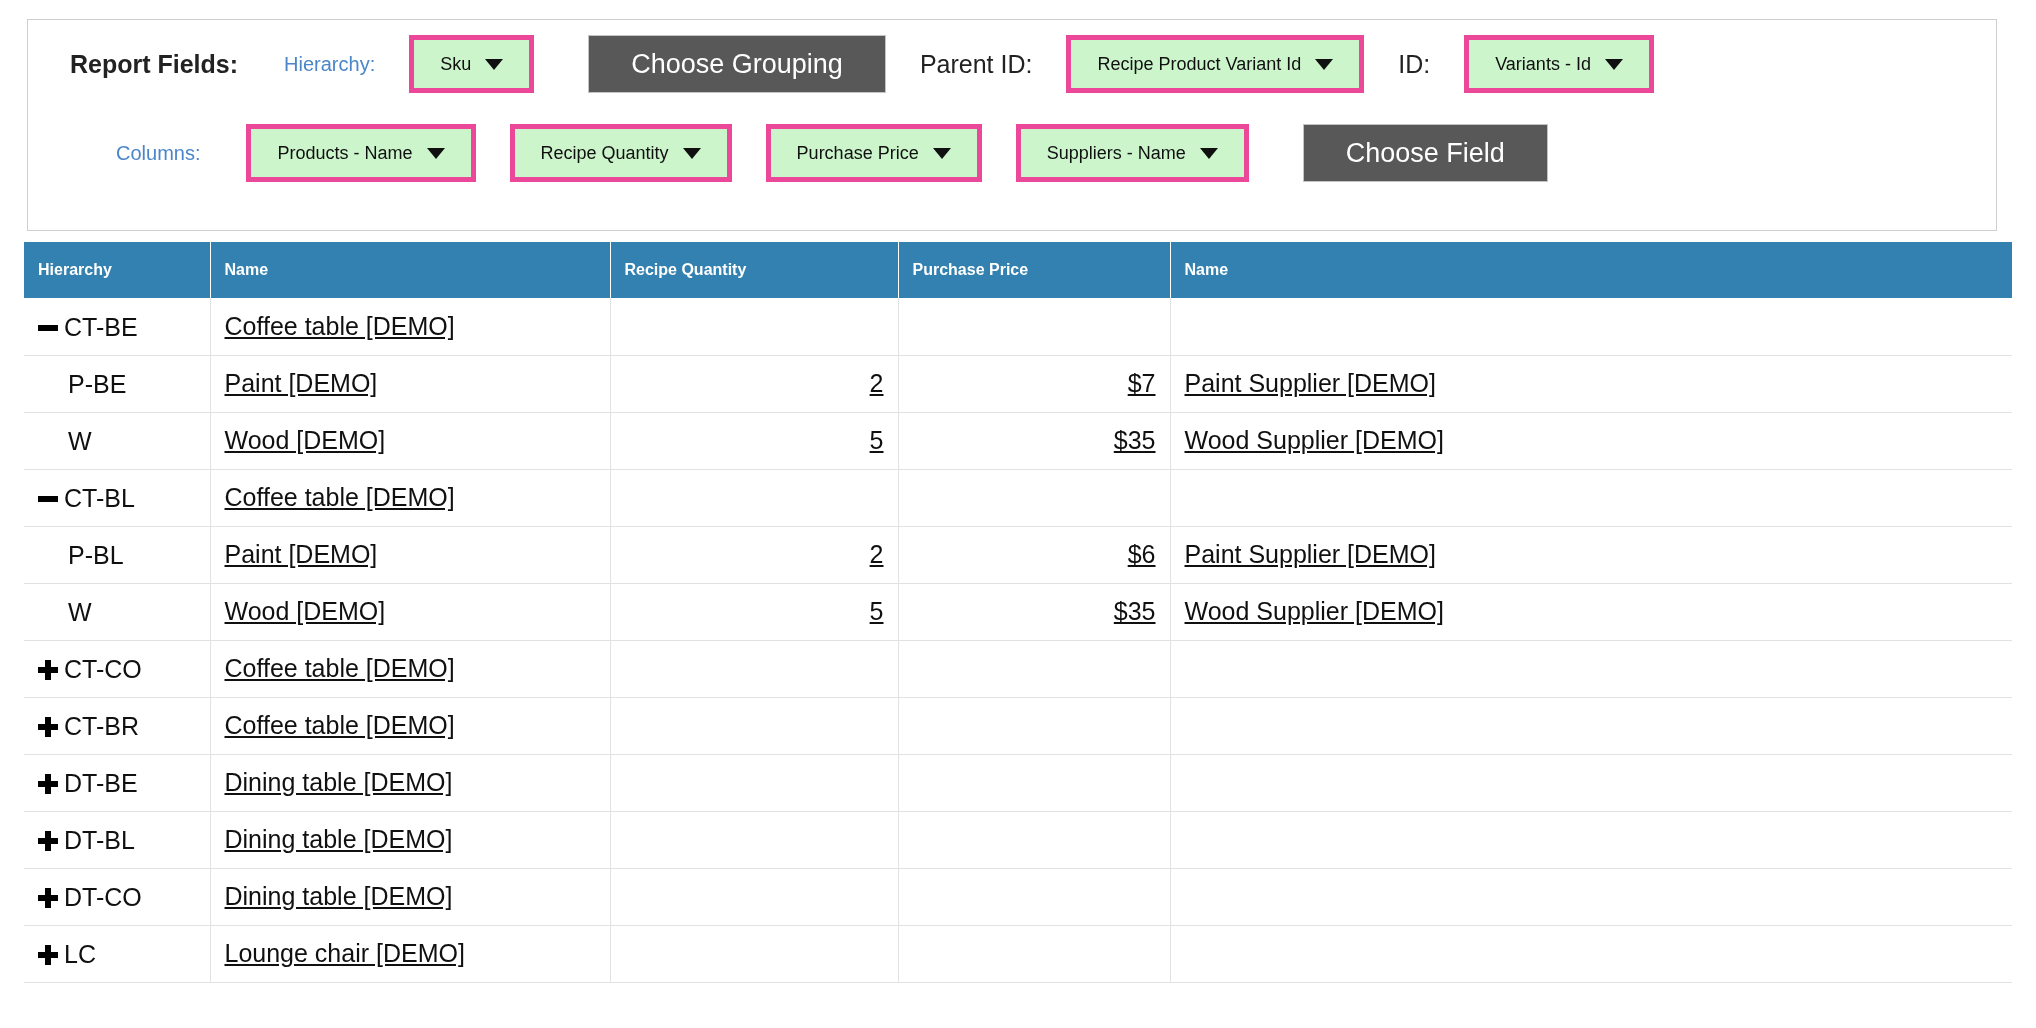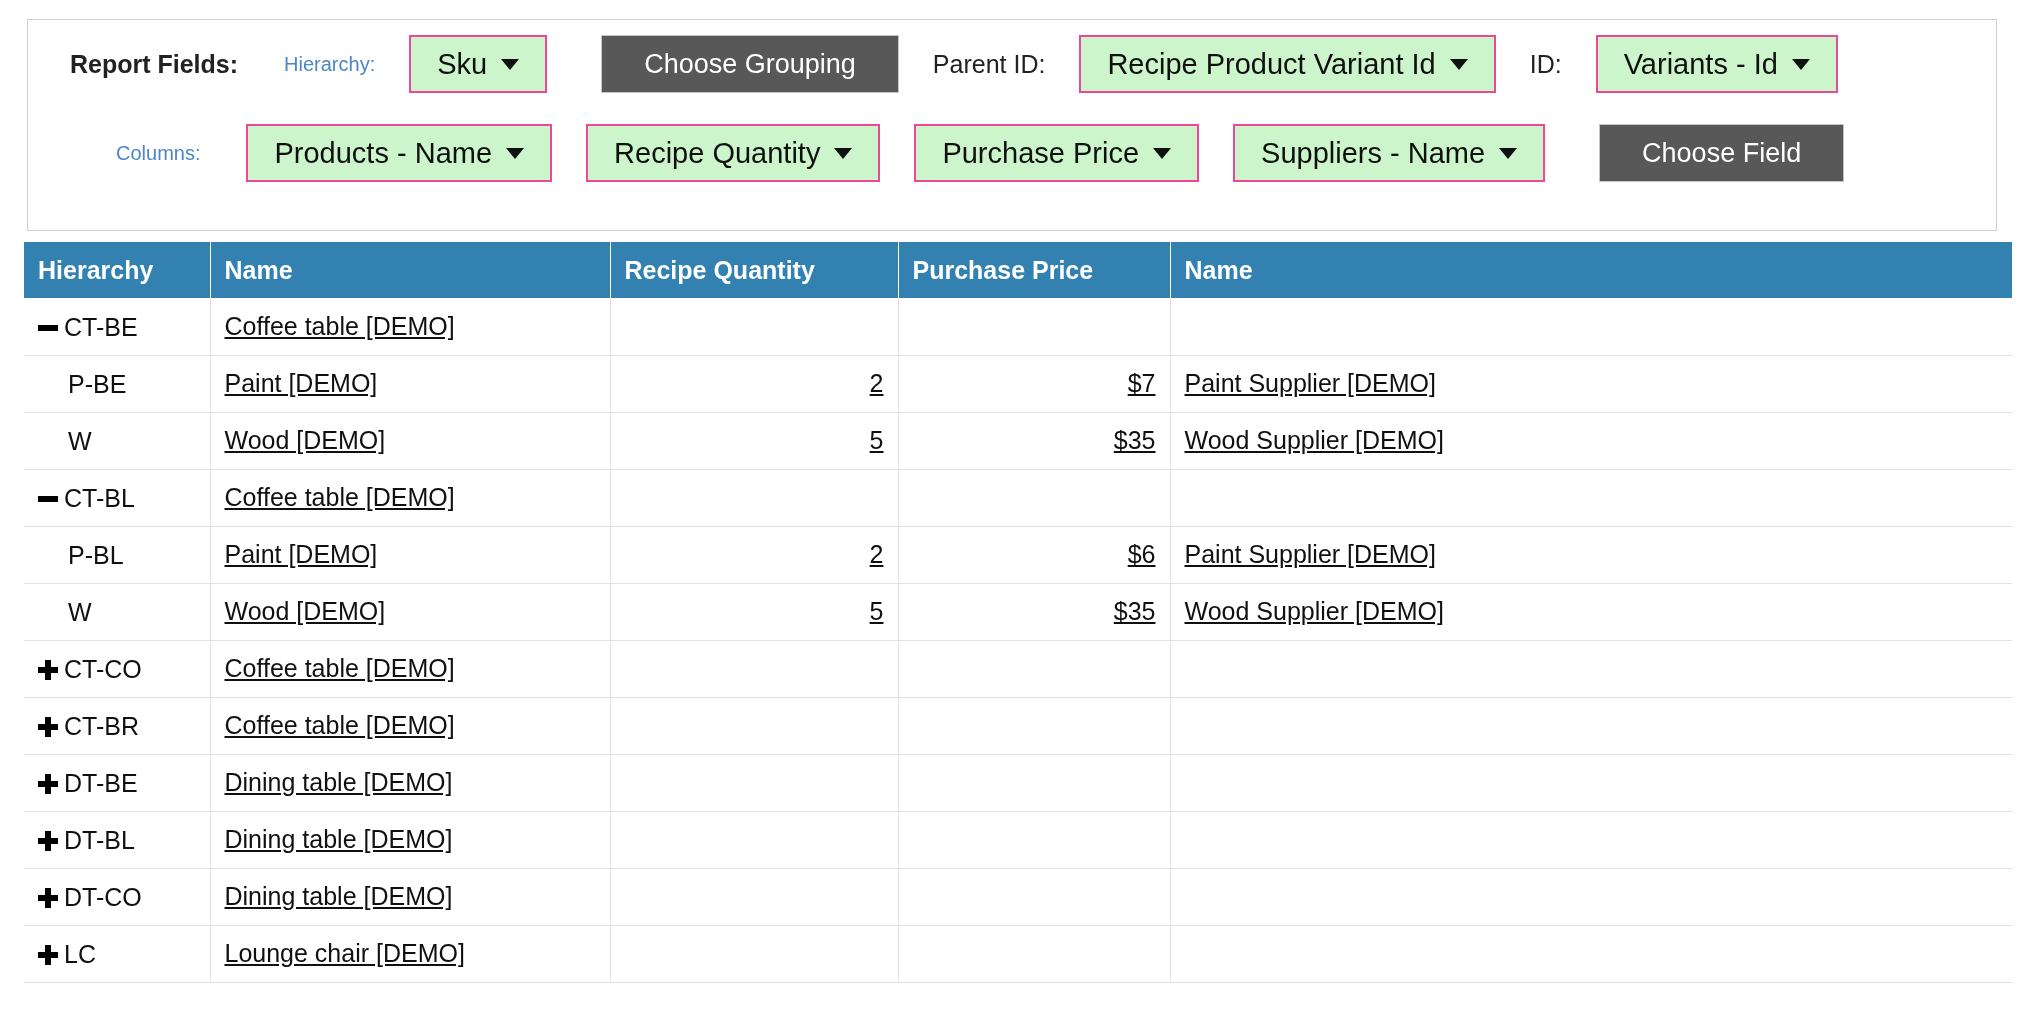--- a/index.html
+++ b/index.html
@@ -42,23 +42,23 @@
     font-weight: normal;
   }
   .label-plain {
     font-size: 25px;
     color: #222222;
     white-space: nowrap;
   }
 
   .pill {
     background: #ccf5cc;
-    border: 2px solid #ec4899;
+    border: 5px solid #ec4899;
     color: #101010;
-    font-size: 29px;
+    font-size: 18px;
     height: 58px;
     line-height: 56px;
     padding: 0 26px;
     white-space: nowrap;
     display: inline-flex;
     align-items: center;
     justify-content: center;
     cursor: pointer;
     user-select: none;
   }
@@ -94,21 +94,21 @@
   .report-table {
     position: absolute;
     left: 24px; top: 242px;
     width: 1988px;
     border-collapse: collapse;
     table-layout: fixed;
   }
   .report-table th {
     background: #3281b0;
     color: #ffffff;
-    font-size: 25px;
+    font-size: 16px;
     font-weight: bold;
     text-align: left;
     padding: 12px 12px 12px 14px;
     height: 56px;
     border-right: 1px solid #ffffff;
     vertical-align: middle;
   }
   .report-table th:last-child { border-right: none; }
 
   .report-table td {

